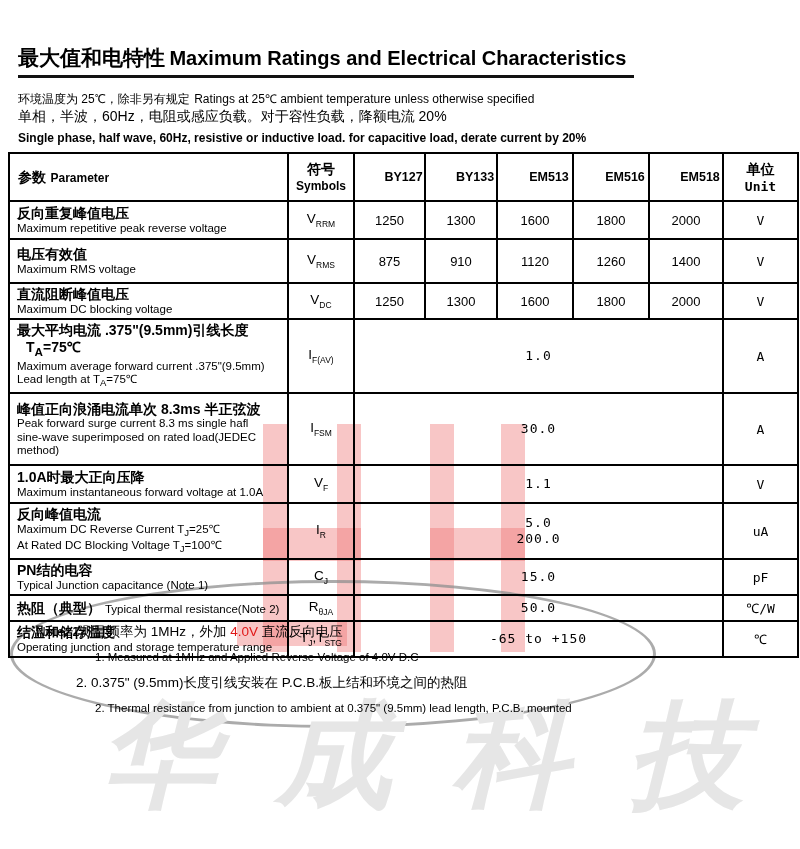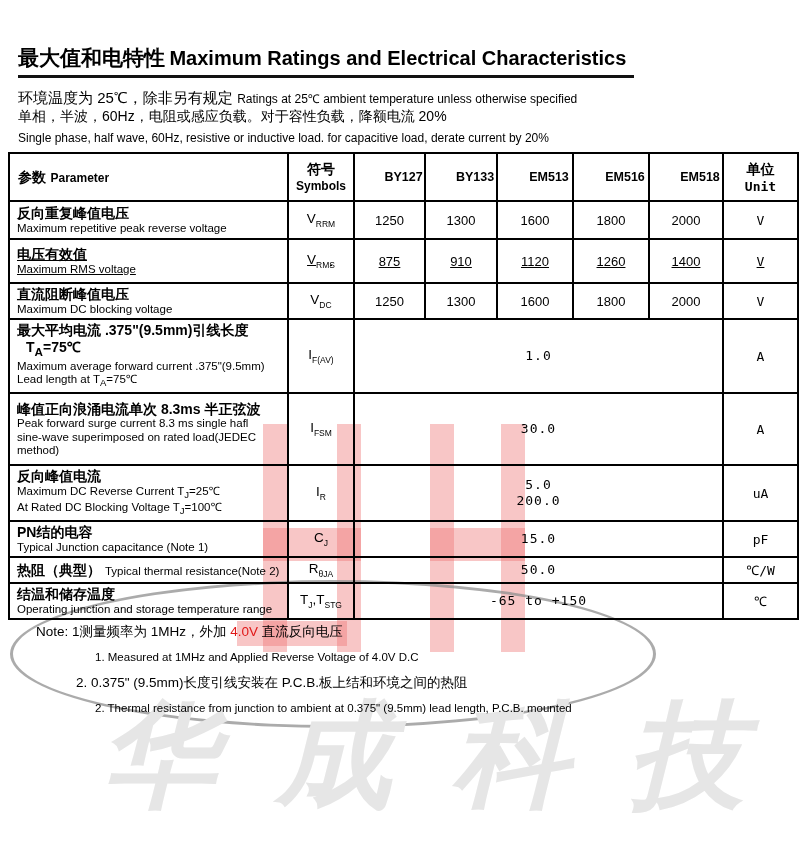--- a/index.html
+++ b/index.html
@@ -12,24 +12,24 @@
               border:3px solid #8f8f8f;border-radius:50%;opacity:.75;}
   .wm-company{position:absolute;left:100px;top:678px;font-size:116px;letter-spacing:14px;
               color:#e6e6e6;font-weight:600;font-style:italic;white-space:nowrap;}
   
   .title{position:absolute;left:18px;top:44px;z-index:2;border-bottom:3px solid #111;
          padding:0 8px 3px 0;white-space:nowrap;}
   .title .zh{font-size:21px;font-weight:bold;}
   .title .en{font-size:20px;font-weight:bold;}
   .sub{position:absolute;z-index:2;white-space:nowrap;}
   .sub1{left:18px;top:89px;}
-  .sub1 .zh{font-size:15px;}
+  .sub1 .zh{font-size:12px;}
   .sub1 .en{font-size:12px;}
   .sub2{left:18px;top:108px;font-size:14px;}
-  .sub3{left:18px;top:131px;font-size:12px;}
+  .sub3{left:18px;top:131px;font-size:12px;font-weight:bold;}
   
   table{position:absolute;left:8px;top:152px;width:789px;z-index:2;
         border-collapse:collapse;table-layout:fixed;background:transparent;}
   th,td{border:2px solid #000;padding:0;overflow:hidden;}
   thead tr{height:48px;}
   th{text-align:center;vertical-align:middle;}
   .param-h{text-align:left;padding-left:8px;}
   .hzh{font-size:14px;font-weight:bold;}
   .hen{font-size:12px;font-weight:bold;}
   .hmono{font-family:"DejaVu Sans Mono",monospace;font-weight:bold;font-size:13px;}
@@ -122,21 +122,21 @@
             <div class="pl en">Maximum repetitive peak reverse voltage</div>
           </td>
           <td class="cell sym">V<sub>RRM</sub></td>
           <td class="cell val">1250</td>
           <td class="cell val">1300</td>
           <td class="cell val">1600</td>
           <td class="cell val">1800</td>
           <td class="cell val">2000</td>
           <td class="cell unit">V</td>
         </tr>
-        <tr style="height: 44px; text-decoration: underline;">
+        <tr style="height: 44px;">
           <td class="cell param">
             <div class="pl zh">电压有效值</div>
             <div class="pl en">Maximum RMS voltage</div>
           </td>
           <td class="cell sym">V<sub>RMS</sub></td>
           <td class="cell val">875</td>
           <td class="cell val">910</td>
           <td class="cell val">1120</td>
           <td class="cell val">1260</td>
           <td class="cell val">1400</td>
@@ -173,20 +173,31 @@
             <div class="pl zh">峰值正向浪涌电流单次 8.3ms 半正弦波</div>
             <div class="pl en">Peak forward surge current 8.3 ms single hafl</div>
             <div class="pl en">sine-wave superimposed on rated load(JEDEC</div>
             <div class="pl en">method)</div>
           </td>
           <td class="cell sym">I<sub>FSM</sub></td>
           <td colspan="5" class="cell valspan">
             <div>30.0</div>
           </td>
           <td class="cell unit">A</td>
+        </tr>
+        <tr style="height: 38px;">
+          <td class="cell param">
+            <div class="pl zh">1.0A时最大正向压降</div>
+            <div class="pl en">Maximum instantaneous forward voltage at 1.0A</div>
+          </td>
+          <td class="cell sym">V<sub>F</sub></td>
+          <td colspan="5" class="cell valspan">
+            <div>1.1</div>
+          </td>
+          <td class="cell unit">V</td>
         </tr>
         <tr style="height: 54px; border-radius: 27px;">
           <td class="cell param">
             <div class="pl zh">反向峰值电流</div>
             <div class="pl en">Maximum DC Reverse Current    T<sub>J</sub>=25℃</div>
             <div class="pl en">At Rated DC Blocking Voltage     T<sub>J</sub>=100℃</div>
           </td>
           <td class="cell sym">I<sub>R</sub></td>
           <td colspan="5" class="cell valspan">
             <div>5.0</div>

